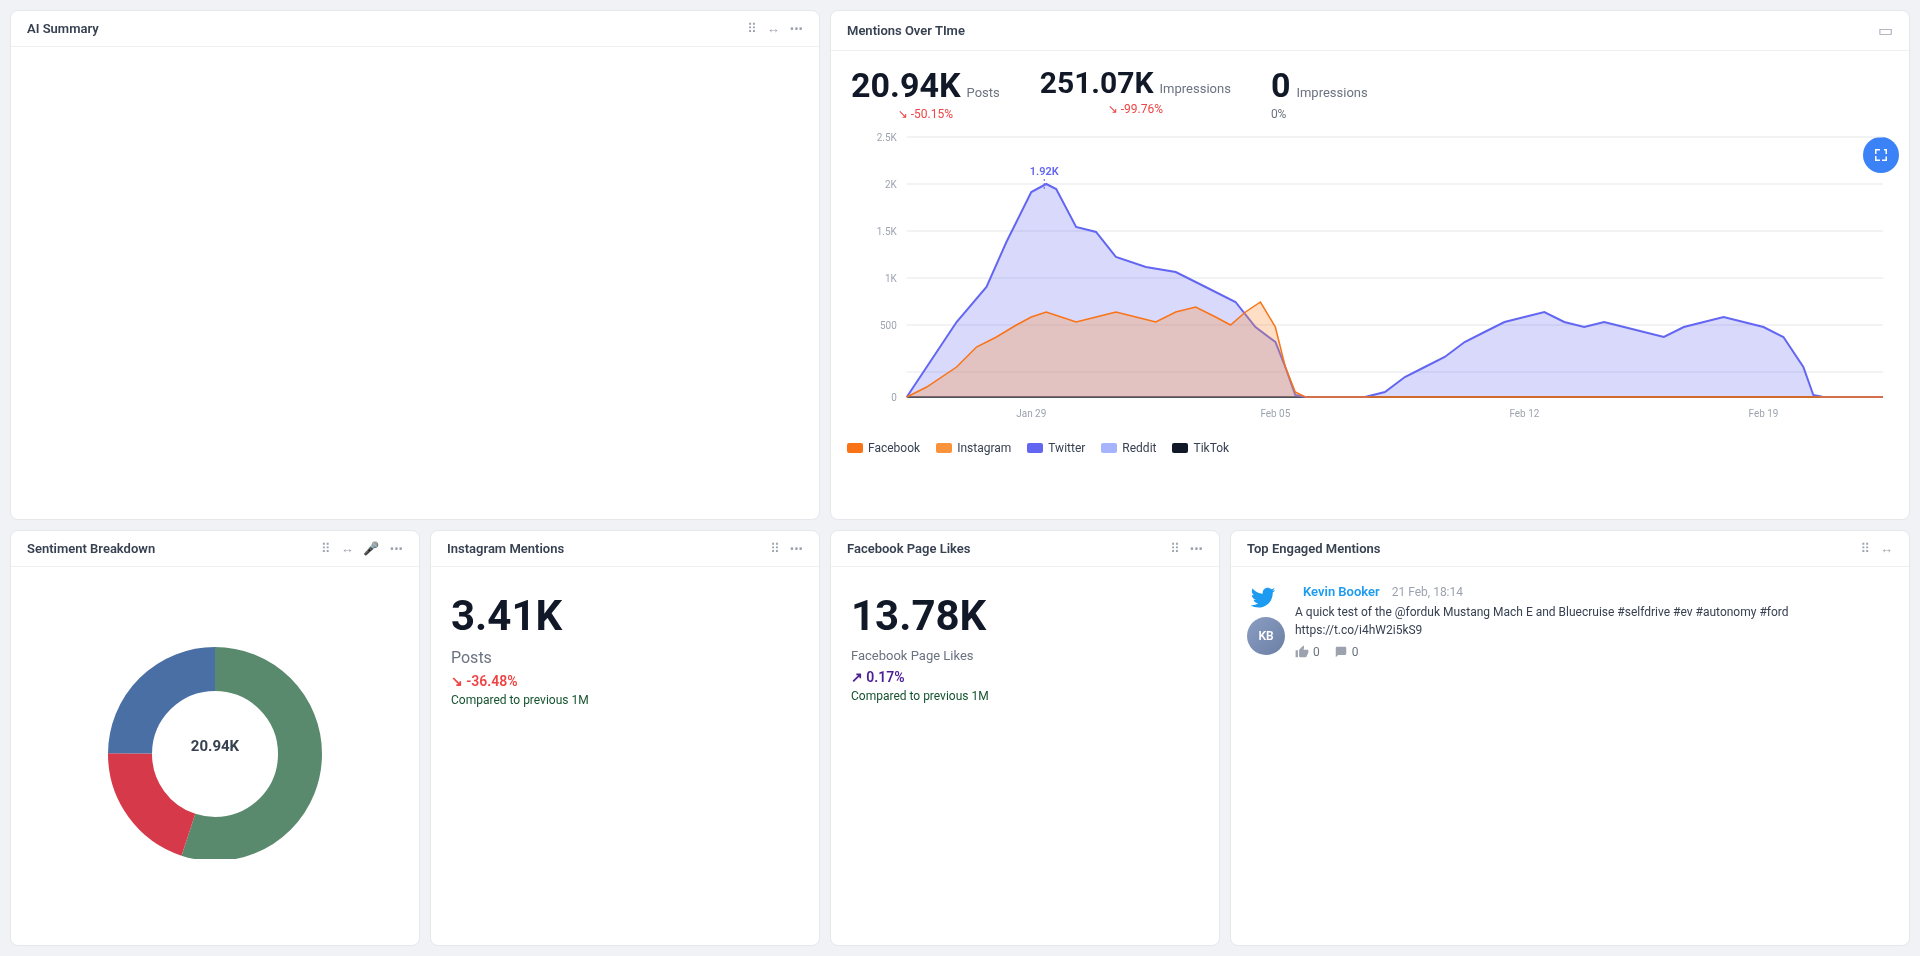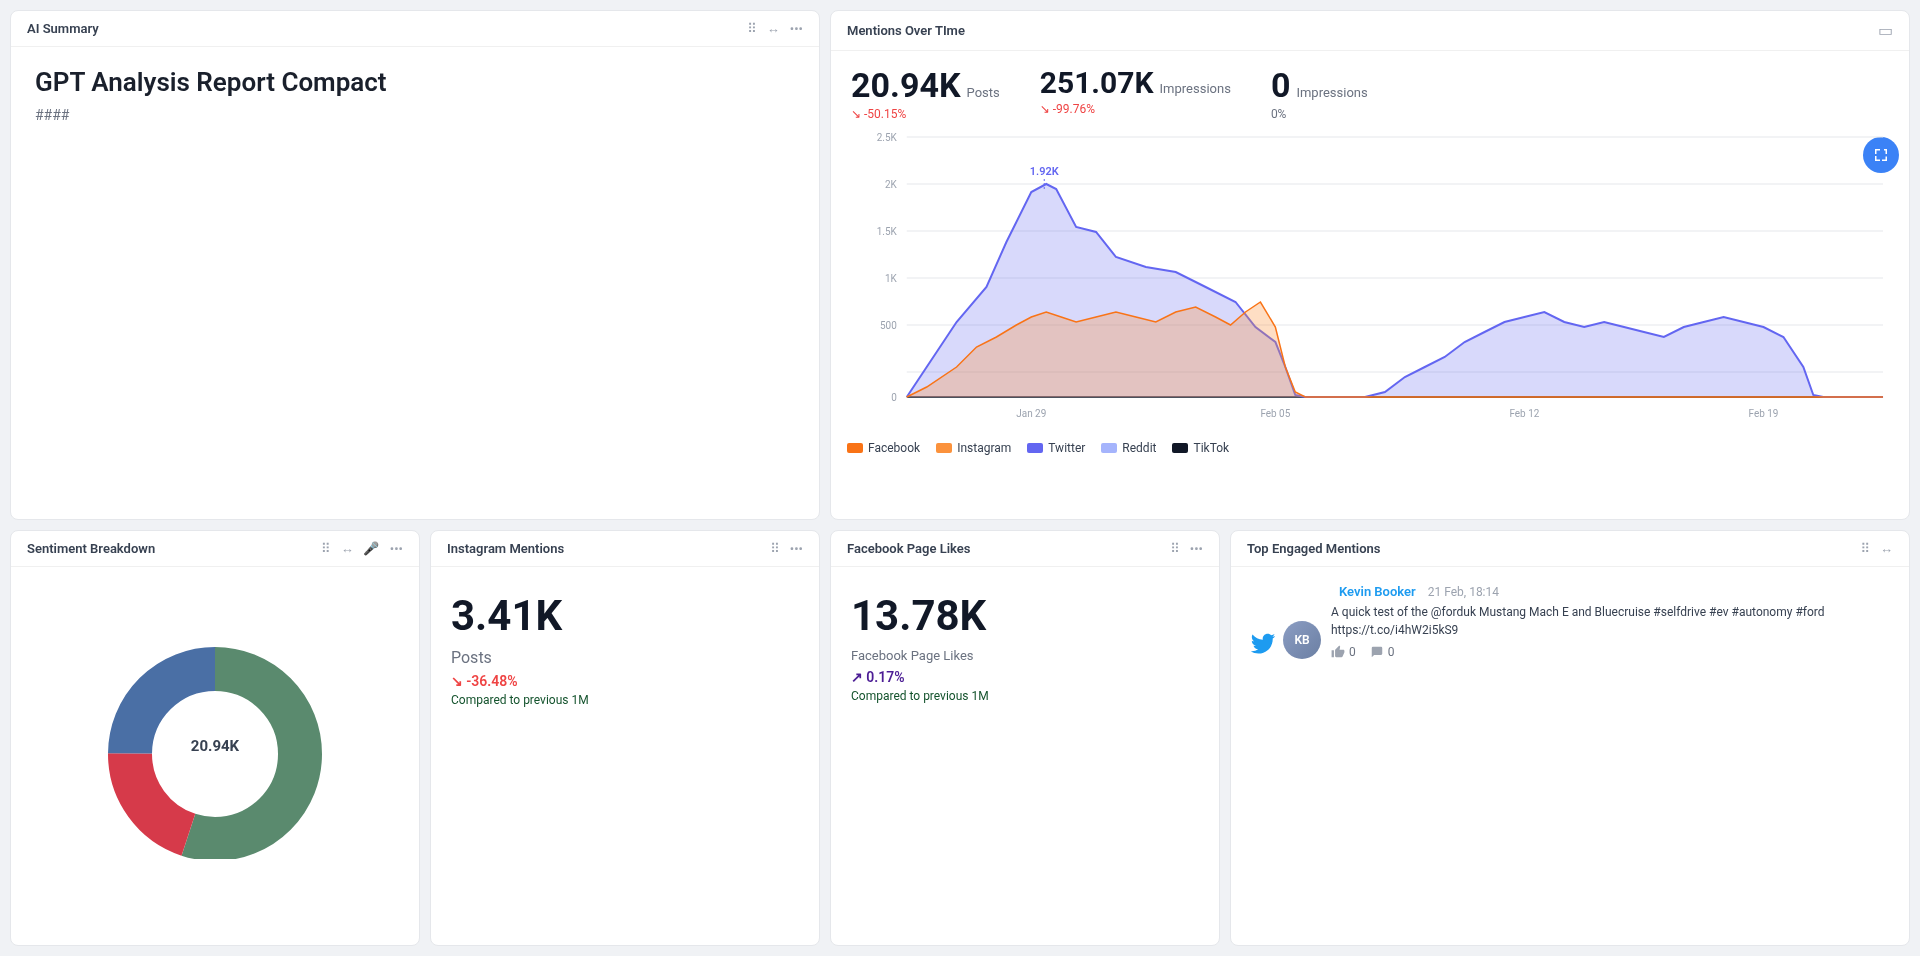--- a/index.html
+++ b/index.html
@@ -92,21 +92,21 @@
     }
     .stat-label {
       font-size: 13px;
       color: #6b7280;
       font-weight: 400;
     }
     .stat-change {
       font-size: 12px;
       margin-top: 2px;
     }
-    .stat-change.down { color: #ef4444; }
+    .stat-change.down { color: #ef4444; text-align: center; }
     .stat-change.neutral { color: #6b7280; }
 
     .chart-area {
       padding: 0 16px 8px;
       position: relative;
     }
     .chart-container {
       position: relative;
       height: 300px;
       width: 100%;
@@ -290,24 +290,20 @@
 
   <div class="card ai-summary">
     <div class="card-header">
       <span class="card-title">AI Summary</span>
       <div class="card-actions">
         <span>⠿</span>
         <span>↔</span>
         <span>•••</span>
       </div>
     </div>
-    <div class="ai-summary-body">
-      <h2>GPT Analysis Report Compact</h2>
-      <p>####</p>
-    </div>
   </div>
 
   <div class="card mentions-card">
     <div class="card-header">
       <span class="card-title">Mentions Over TIme</span>
       <div class="card-actions">
         <span style="font-size:16px;">▭</span>
       </div>
     </div>
     <div class="mentions-stats">
@@ -463,21 +459,21 @@
     <div class="card">
       <div class="card-header">
         <span class="card-title">Top Engaged Mentions</span>
         <div class="card-actions">
           <span>⠿</span>
           <span>↔</span>
         </div>
       </div>
       <div class="mentions-body">
         <div class="mention-item">
-          <div style="display:flex; flex-direction:row; gap:4px; align-items:flex-end;">
+          <div style="display:flex; flex-direction:column; gap:4px; align-items:flex-start;">
 
             <div class="mention-platform-icon">
               <svg width="28" height="28" viewBox="0 0 24 24" fill="#1d9bf0">
                 <path d="M22.46 6c-.77.35-1.6.58-2.46.69.88-.53 1.56-1.37 1.88-2.38-.83.5-1.75.85-2.72 1.05C18.37 4.5 17.26 4 16 4c-2.35 0-4.27 1.92-4.27 4.29 0 .34.04.67.11.98C8.28 9.09 5.11 7.38 3 4.79c-.37.63-.58 1.37-.58 2.15 0 1.49.75 2.81 1.91 3.56-.71 0-1.37-.2-1.95-.5v.03c0 2.08 1.48 3.82 3.44 4.21a4.22 4.22 0 0 1-1.93.07 4.28 4.28 0 0 0 4 2.98 8.521 8.521 0 0 1-5.33 1.84c-.34 0-.68-.02-1.02-.06C3.44 20.29 5.7 21 8.12 21 16 21 20.33 14.46 20.33 8.79c0-.19 0-.37-.01-.56.84-.6 1.56-1.36 2.14-2.23z"></path>
               </svg>
             </div>
             <div class="avatar-circle" style="width:38px;height:38px;font-size:12px;">KB</div>
           </div>
           <div class="mention-content">
             <div>

